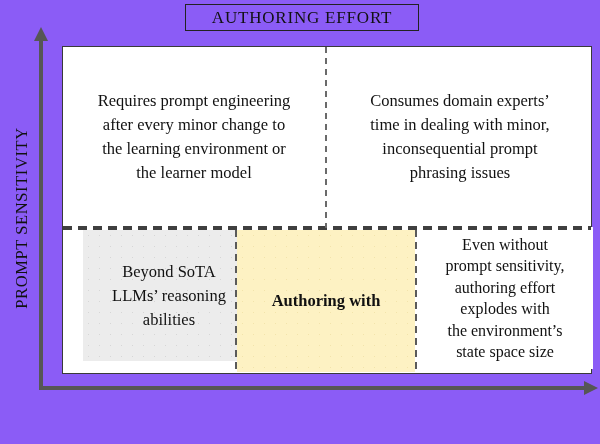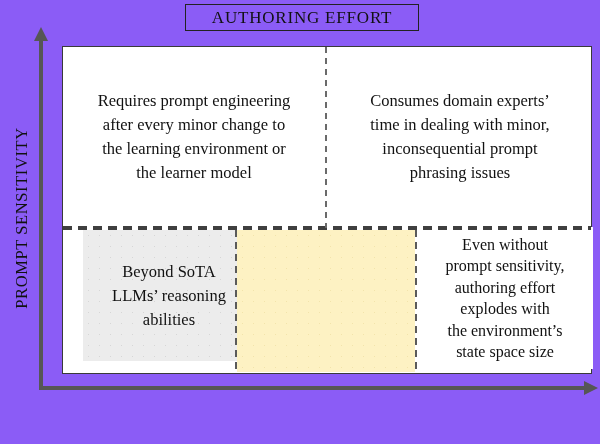--- a/index.html
+++ b/index.html
@@ -111,21 +111,21 @@
     </div>
 
     <div class="cell cell-bl">
       <div class="qtext">Beyond SoTA
 LLMs’ reasoning
 abilities</div>
     </div>
 
     <div class="cell cell-bc">
       <div class="hyp">
-        <br>
+        <span>Authoring with</span><br>
       </div>
     </div>
 
     <div class="cell cell-br">
       <div class="qtext-sm">Even without
 prompt sensitivity,
 authoring effort
 explodes with
 the environment’s
 state space size</div>

